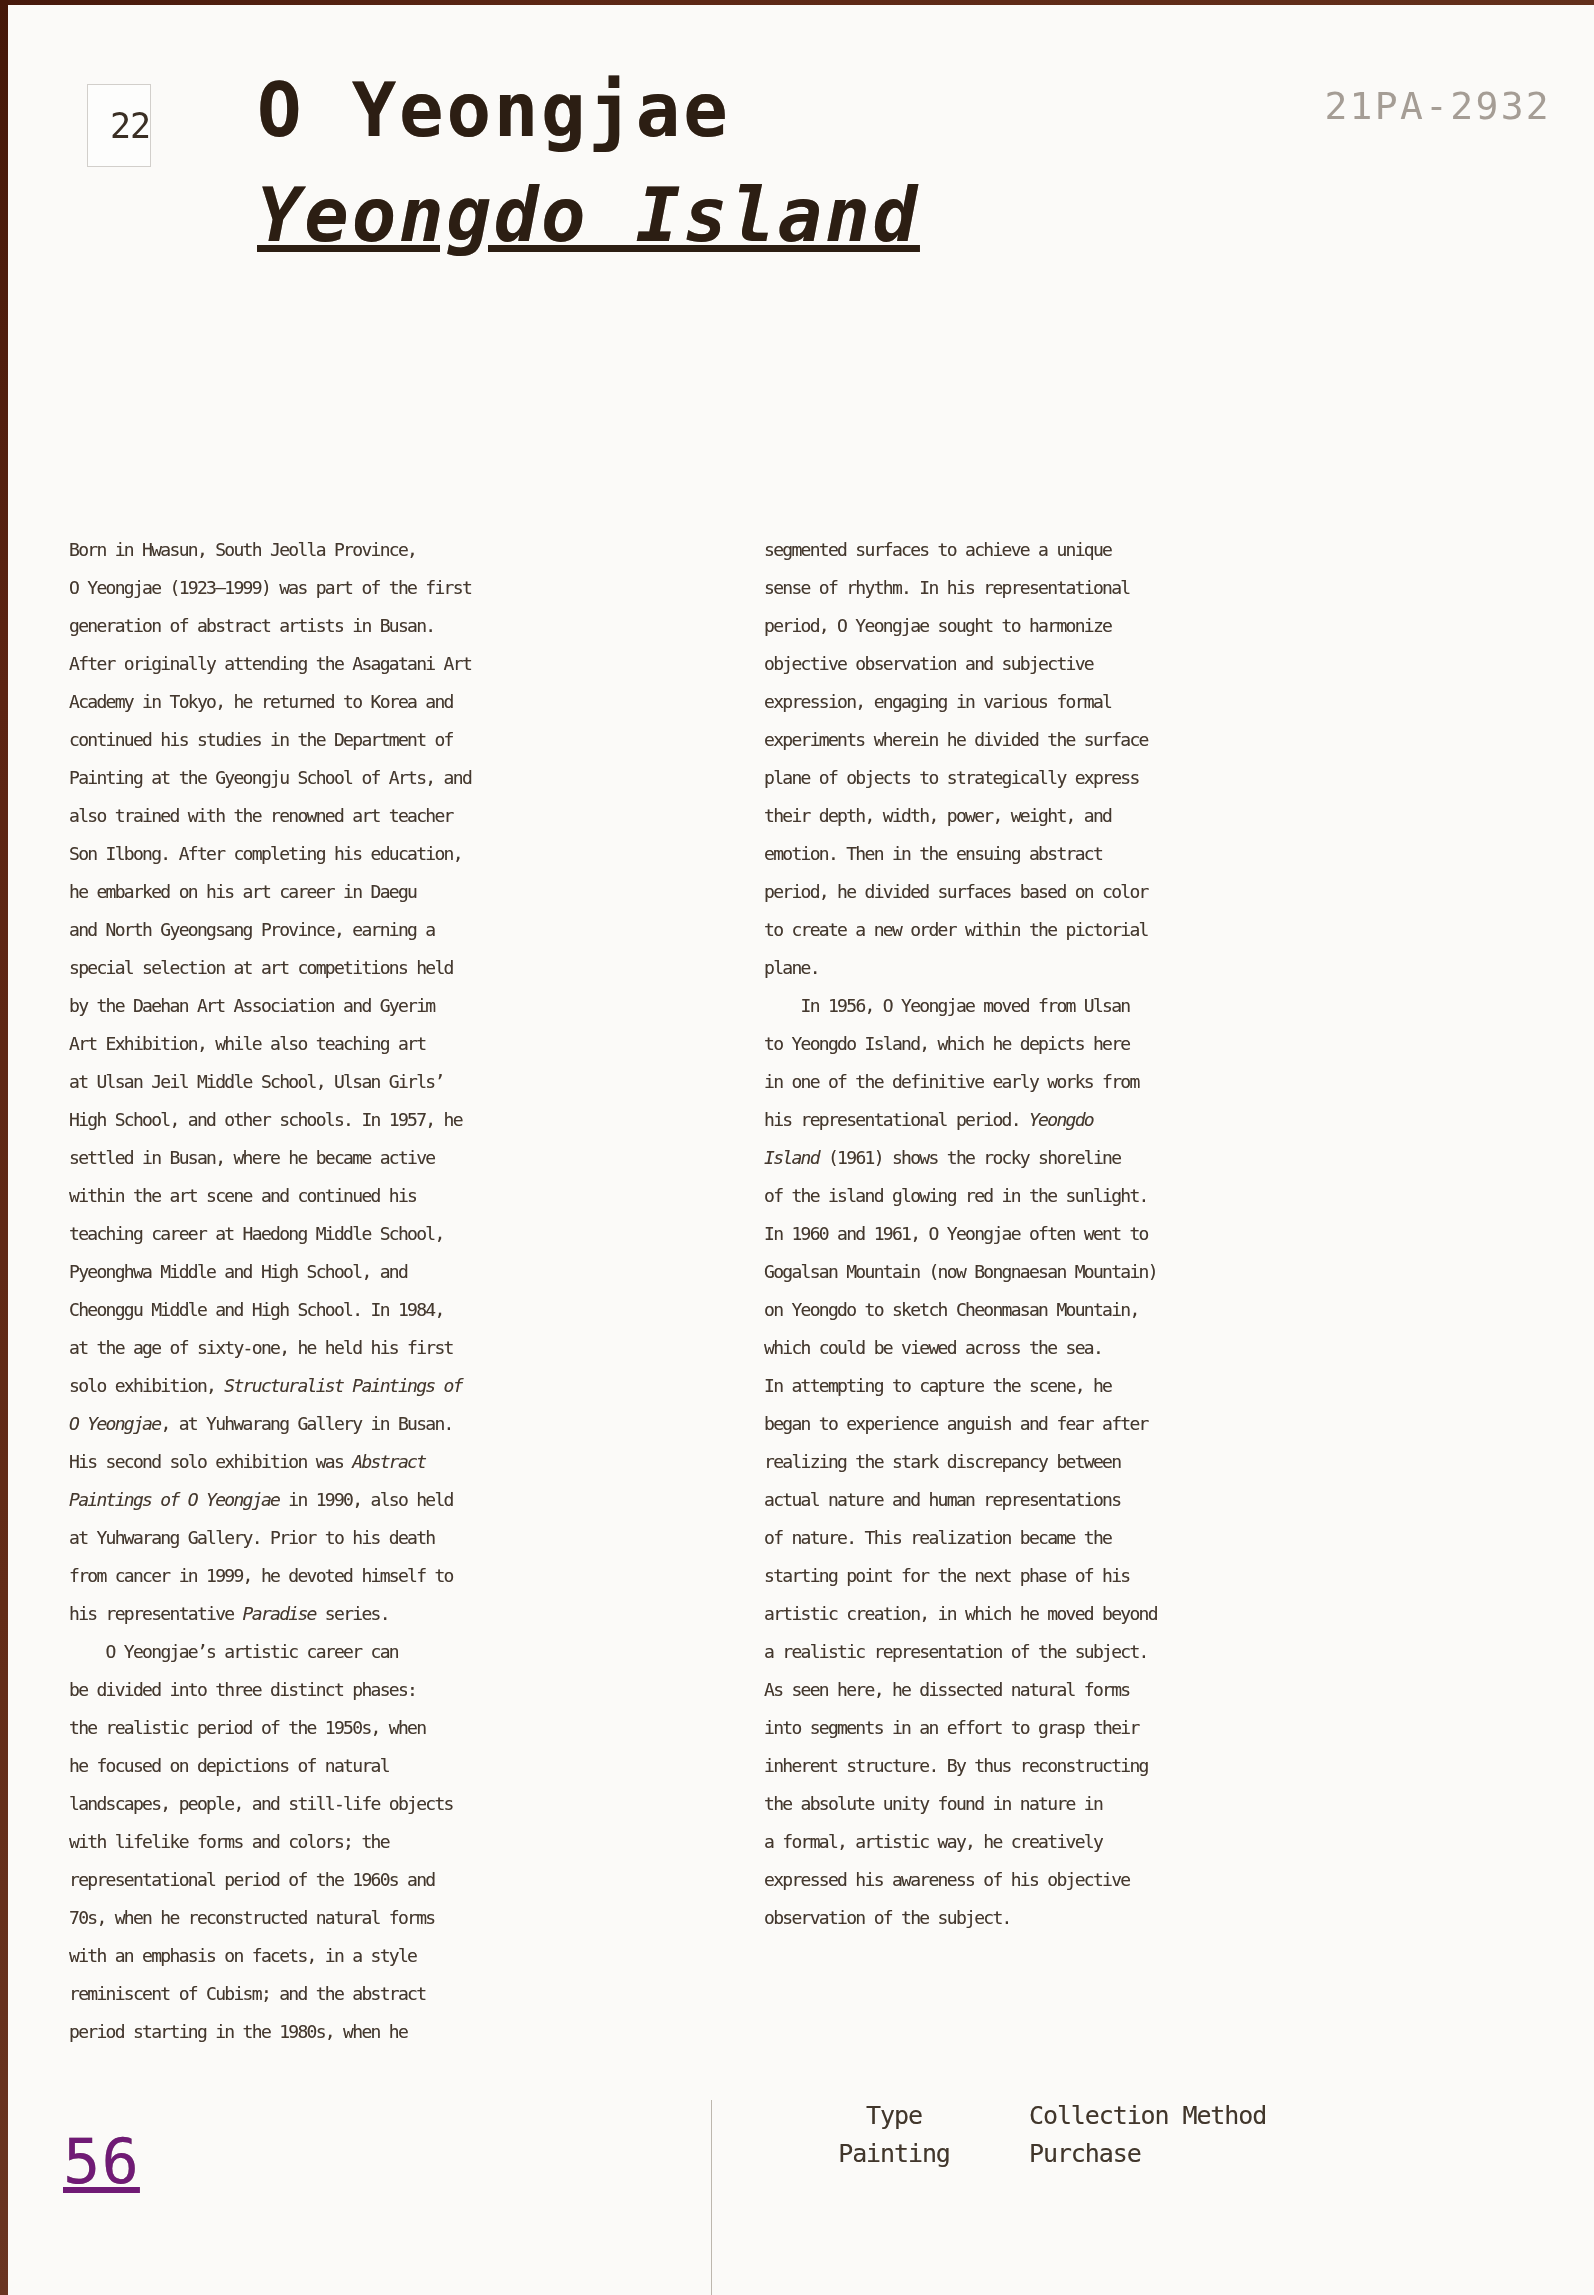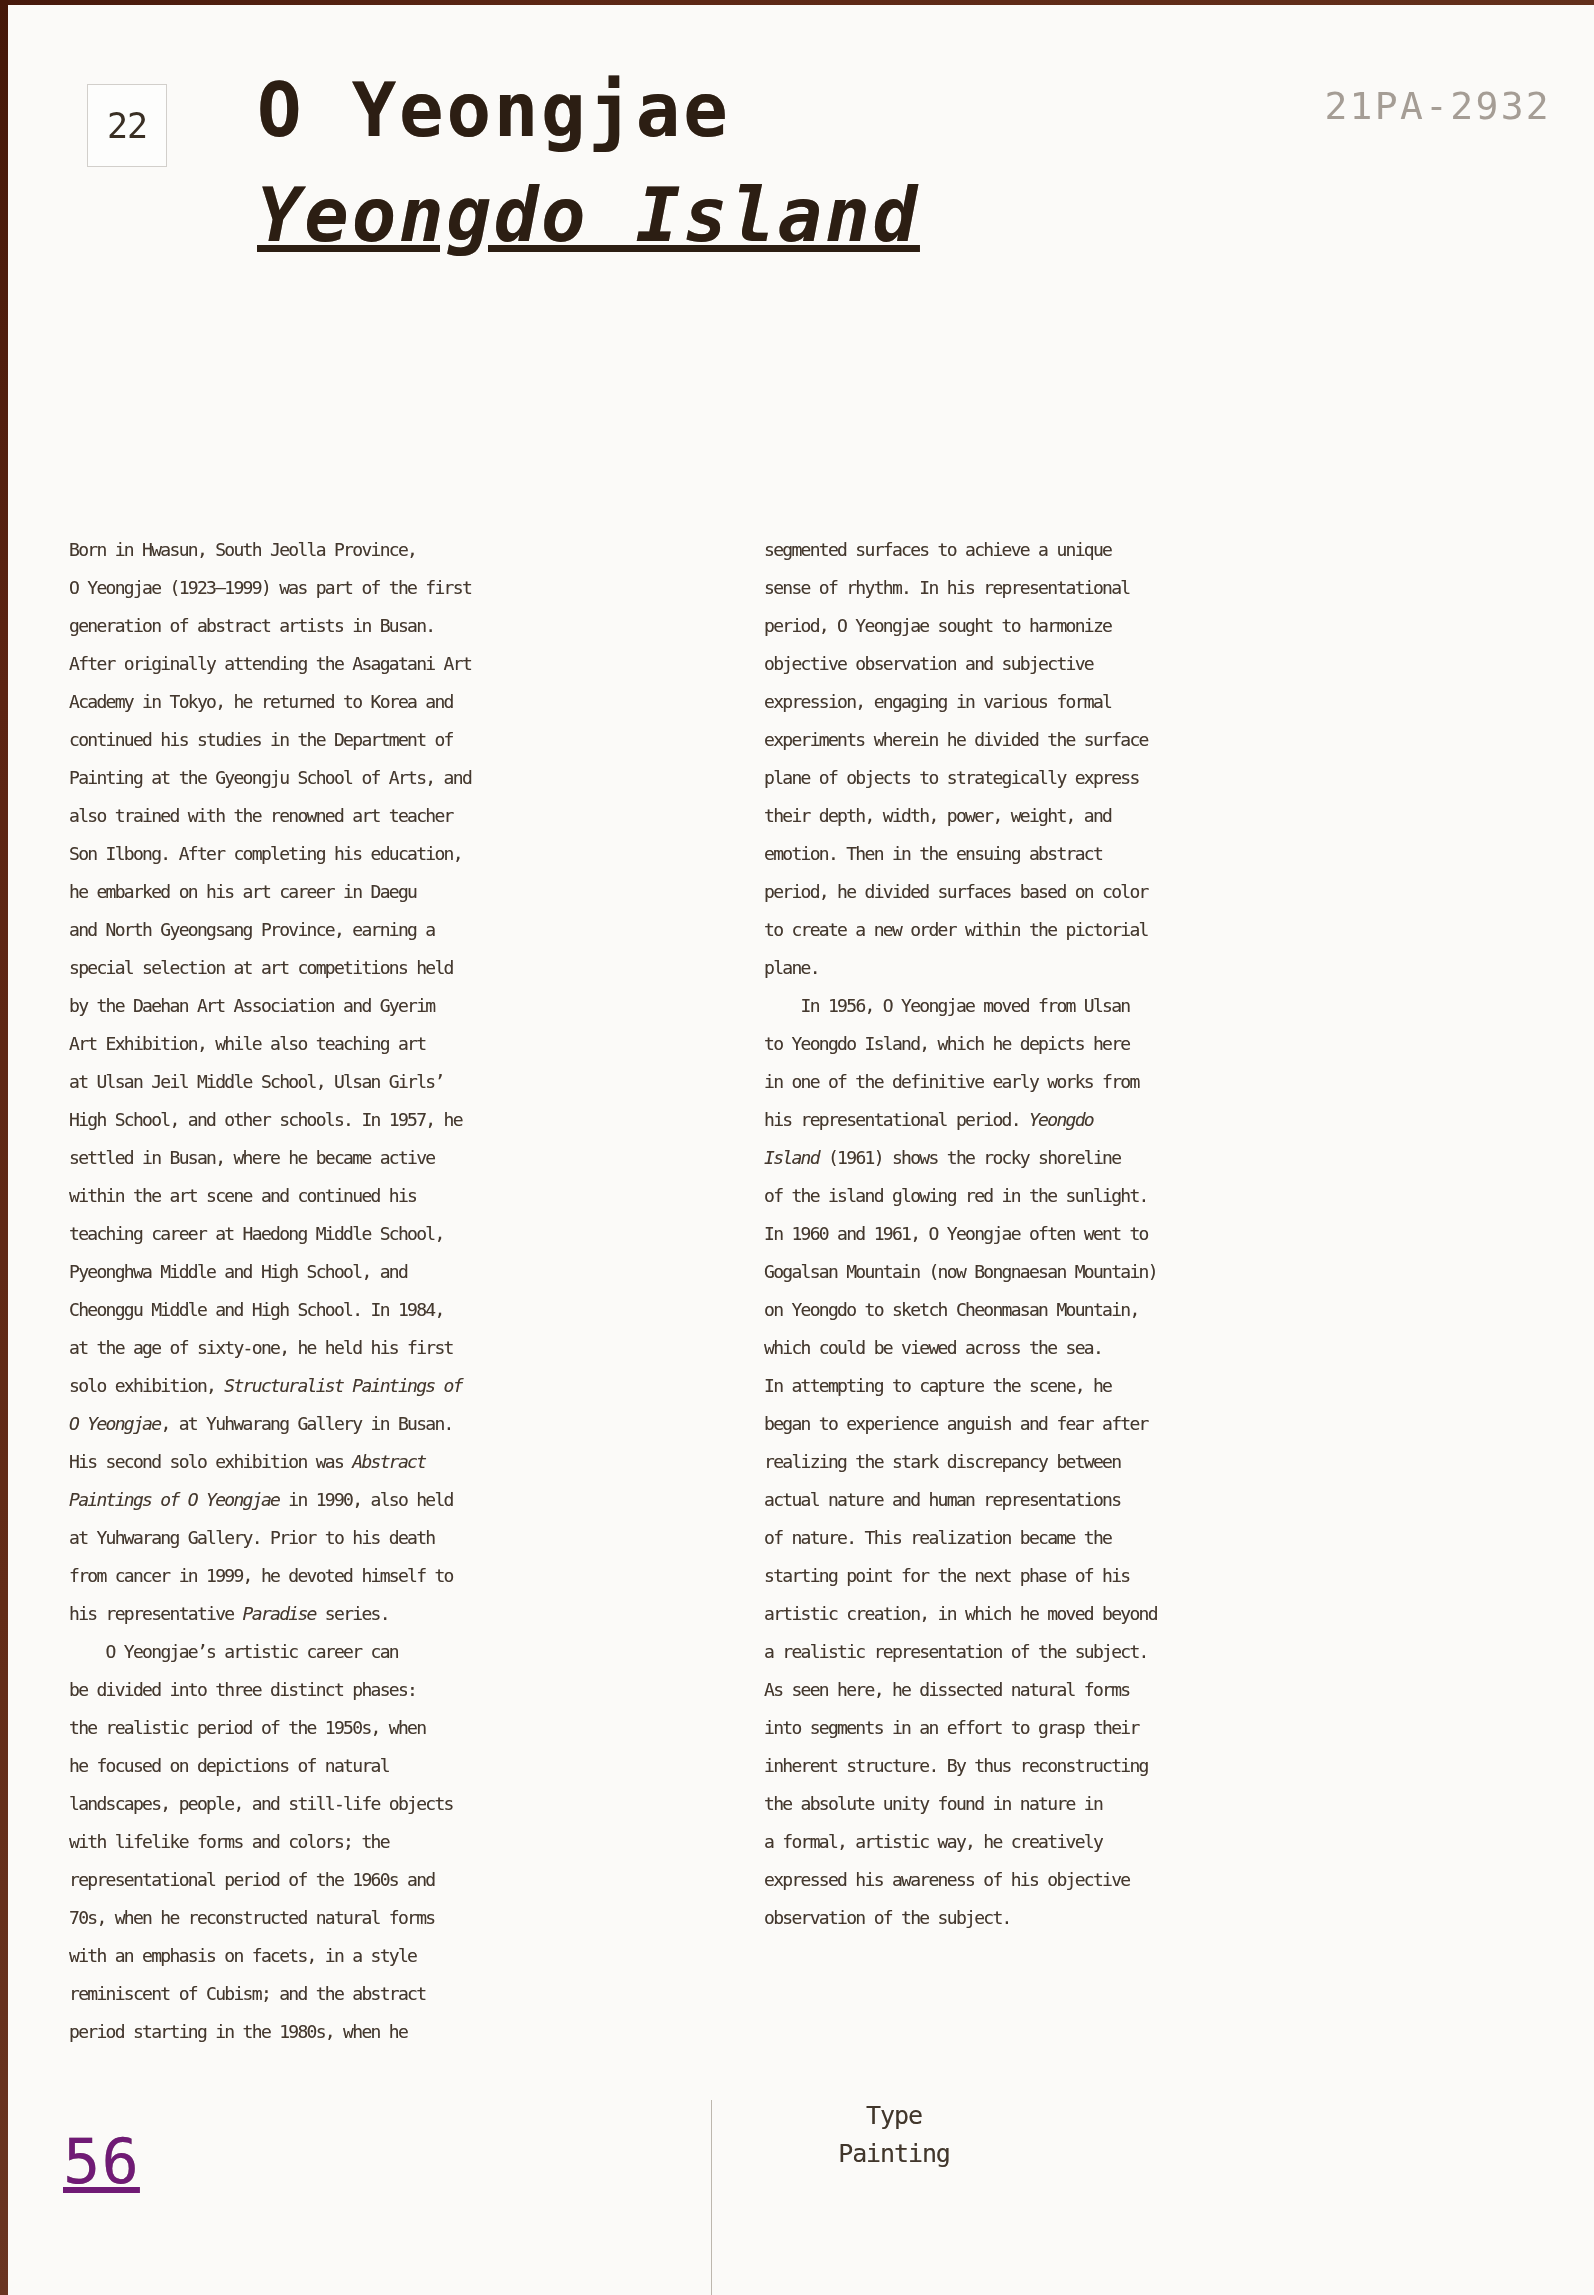--- a/index.html
+++ b/index.html
@@ -24,24 +24,24 @@
   .edge-top{
     position:absolute;left:0;top:0;width:1595px;height:5.1px;
     background:linear-gradient(90deg,#46190c 0%,#5c2715 35%,#63301c 100%);
   }
   .edge-left{
     position:absolute;left:0;top:0;width:8px;height:2295px;
     background:linear-gradient(180deg,#451809 0%,#5c2413 30%,#632c18 70%,#6a3522 100%);
   }
   
   .badge{
-    position:absolute;left:87px;top:84px;width:80px;height:83px;
+    position:absolute;left:87px;top:84px;width:64px;height:83px;
     border:1.1px solid var(--badge-border);
     background:#fdfdfc;
-    display:flex;align-items:center;justify-content:center;
+    display:flex;align-items:center;justify-content:flex-end;
     font-size:35px;color:#3a2f24;letter-spacing:-1.1px;
   }
   .artist{
     position:absolute;left:257px;top:73px;
     font-size:74px;letter-spacing:2.8px;line-height:1;
     color:var(--ink-title);font-weight:bold;
     text-shadow:0 0 0.6px rgba(44,30,19,.55);
     white-space:pre;
   }
   .artwork{
@@ -107,14 +107,15 @@
 <div class="artwork">Yeongdo Island</div>
 <div class="code">21PA-2932</div>
 
 <div class="column col-left"><div class="line"><span>Born in Hwasun, South Jeolla Province,</span></div><div class="line"><span>O Yeongjae (1923–1999) was part of the first</span></div><div class="line"><span>generation of abstract artists in Busan.</span></div><div class="line"><span>After originally attending the Asagatani Art</span></div><div class="line"><span>Academy in Tokyo, he returned to Korea and</span></div><div class="line"><span>continued his studies in the Department of</span></div><div class="line"><span>Painting at the Gyeongju School of Arts, and</span></div><div class="line"><span>also trained with the renowned art teacher</span></div><div class="line"><span>Son Ilbong. After completing his education,</span></div><div class="line"><span>he embarked on his art career in Daegu</span></div><div class="line"><span>and North Gyeongsang Province, earning a</span></div><div class="line"><span>special selection at art competitions held</span></div><div class="line"><span>by the Daehan Art Association and Gyerim</span></div><div class="line"><span>Art Exhibition, while also teaching art</span></div><div class="line"><span>at Ulsan Jeil Middle School, Ulsan Girls’</span></div><div class="line"><span>High School, and other schools. In 1957, he</span></div><div class="line"><span>settled in Busan, where he became active</span></div><div class="line"><span>within the art scene and continued his</span></div><div class="line"><span>teaching career at Haedong Middle School,</span></div><div class="line"><span>Pyeonghwa Middle and High School, and</span></div><div class="line"><span>Cheonggu Middle and High School. In 1984,</span></div><div class="line"><span>at the age of sixty-one, he held his first</span></div><div class="line"><span>solo exhibition, </span><i>Structuralist Paintings of</i></div><div class="line"><i>O Yeongjae</i><span>, at Yuhwarang Gallery in Busan.</span></div><div class="line"><span>His second solo exhibition was </span><i>Abstract</i></div><div class="line"><i>Paintings of O Yeongjae</i><span> in 1990, also held</span></div><div class="line"><span>at Yuhwarang Gallery. Prior to his death</span></div><div class="line"><span>from cancer in 1999, he devoted himself to</span></div><div class="line"><span>his representative </span><i>Paradise</i><span> series.</span></div><div class="line"><span>    O Yeongjae’s artistic career can</span></div><div class="line"><span>be divided into three distinct phases:</span></div><div class="line"><span>the realistic period of the 1950s, when</span></div><div class="line"><span>he focused on depictions of natural</span></div><div class="line"><span>landscapes, people, and still-life objects</span></div><div class="line"><span>with lifelike forms and colors; the</span></div><div class="line"><span>representational period of the 1960s and</span></div><div class="line"><span>70s, when he reconstructed natural forms</span></div><div class="line"><span>with an emphasis on facets, in a style</span></div><div class="line"><span>reminiscent of Cubism; and the abstract</span></div><div class="line"><span>period starting in the 1980s, when he</span></div></div>
 <div class="column col-right"><div class="line"><span>segmented surfaces to achieve a unique</span></div><div class="line"><span>sense of rhythm. In his representational</span></div><div class="line"><span>period, O Yeongjae sought to harmonize</span></div><div class="line"><span>objective observation and subjective</span></div><div class="line"><span>expression, engaging in various formal</span></div><div class="line"><span>experiments wherein he divided the surface</span></div><div class="line"><span>plane of objects to strategically express</span></div><div class="line"><span>their depth, width, power, weight, and</span></div><div class="line"><span>emotion. Then in the ensuing abstract</span></div><div class="line"><span>period, he divided surfaces based on color</span></div><div class="line"><span>to create a new order within the pictorial</span></div><div class="line"><span>plane.</span></div><div class="line"><span>    In 1956, O Yeongjae moved from Ulsan</span></div><div class="line"><span>to Yeongdo Island, which he depicts here</span></div><div class="line"><span>in one of the definitive early works from</span></div><div class="line"><span>his representational period. </span><i>Yeongdo</i></div><div class="line"><i>Island</i><span> (1961) shows the rocky shoreline</span></div><div class="line"><span>of the island glowing red in the sunlight.</span></div><div class="line"><span>In 1960 and 1961, O Yeongjae often went to</span></div><div class="line"><span>Gogalsan Mountain (now Bongnaesan Mountain)</span></div><div class="line"><span>on Yeongdo to sketch Cheonmasan Mountain,</span></div><div class="line"><span>which could be viewed across the sea.</span></div><div class="line"><span>In attempting to capture the scene, he</span></div><div class="line"><span>began to experience anguish and fear after</span></div><div class="line"><span>realizing the stark discrepancy between</span></div><div class="line"><span>actual nature and human representations</span></div><div class="line"><span>of nature. This realization became the</span></div><div class="line"><span>starting point for the next phase of his</span></div><div class="line"><span>artistic creation, in which he moved beyond</span></div><div class="line"><span>a realistic representation of the subject.</span></div><div class="line"><span>As seen here, he dissected natural forms</span></div><div class="line"><span>into segments in an effort to grasp their</span></div><div class="line"><span>inherent structure. By thus reconstructing</span></div><div class="line"><span>the absolute unity found in nature in</span></div><div class="line"><span>a formal, artistic way, he creatively</span></div><div class="line"><span>expressed his awareness of his objective</span></div><div class="line"><span>observation of the subject.</span></div></div>
 
 <div class="page-number">56</div>
 <div class="footer-rule"></div>
 <div class="footer-meta">
     <div class="meta-col"><div class="meta-label">Type</div><div class="meta-value">Painting</div></div>
+    <div class="meta-col"><div class="meta-label">Collection Method</div><div class="meta-value">Purchase</div></div>
   </div>
 
 
 </body></html>

